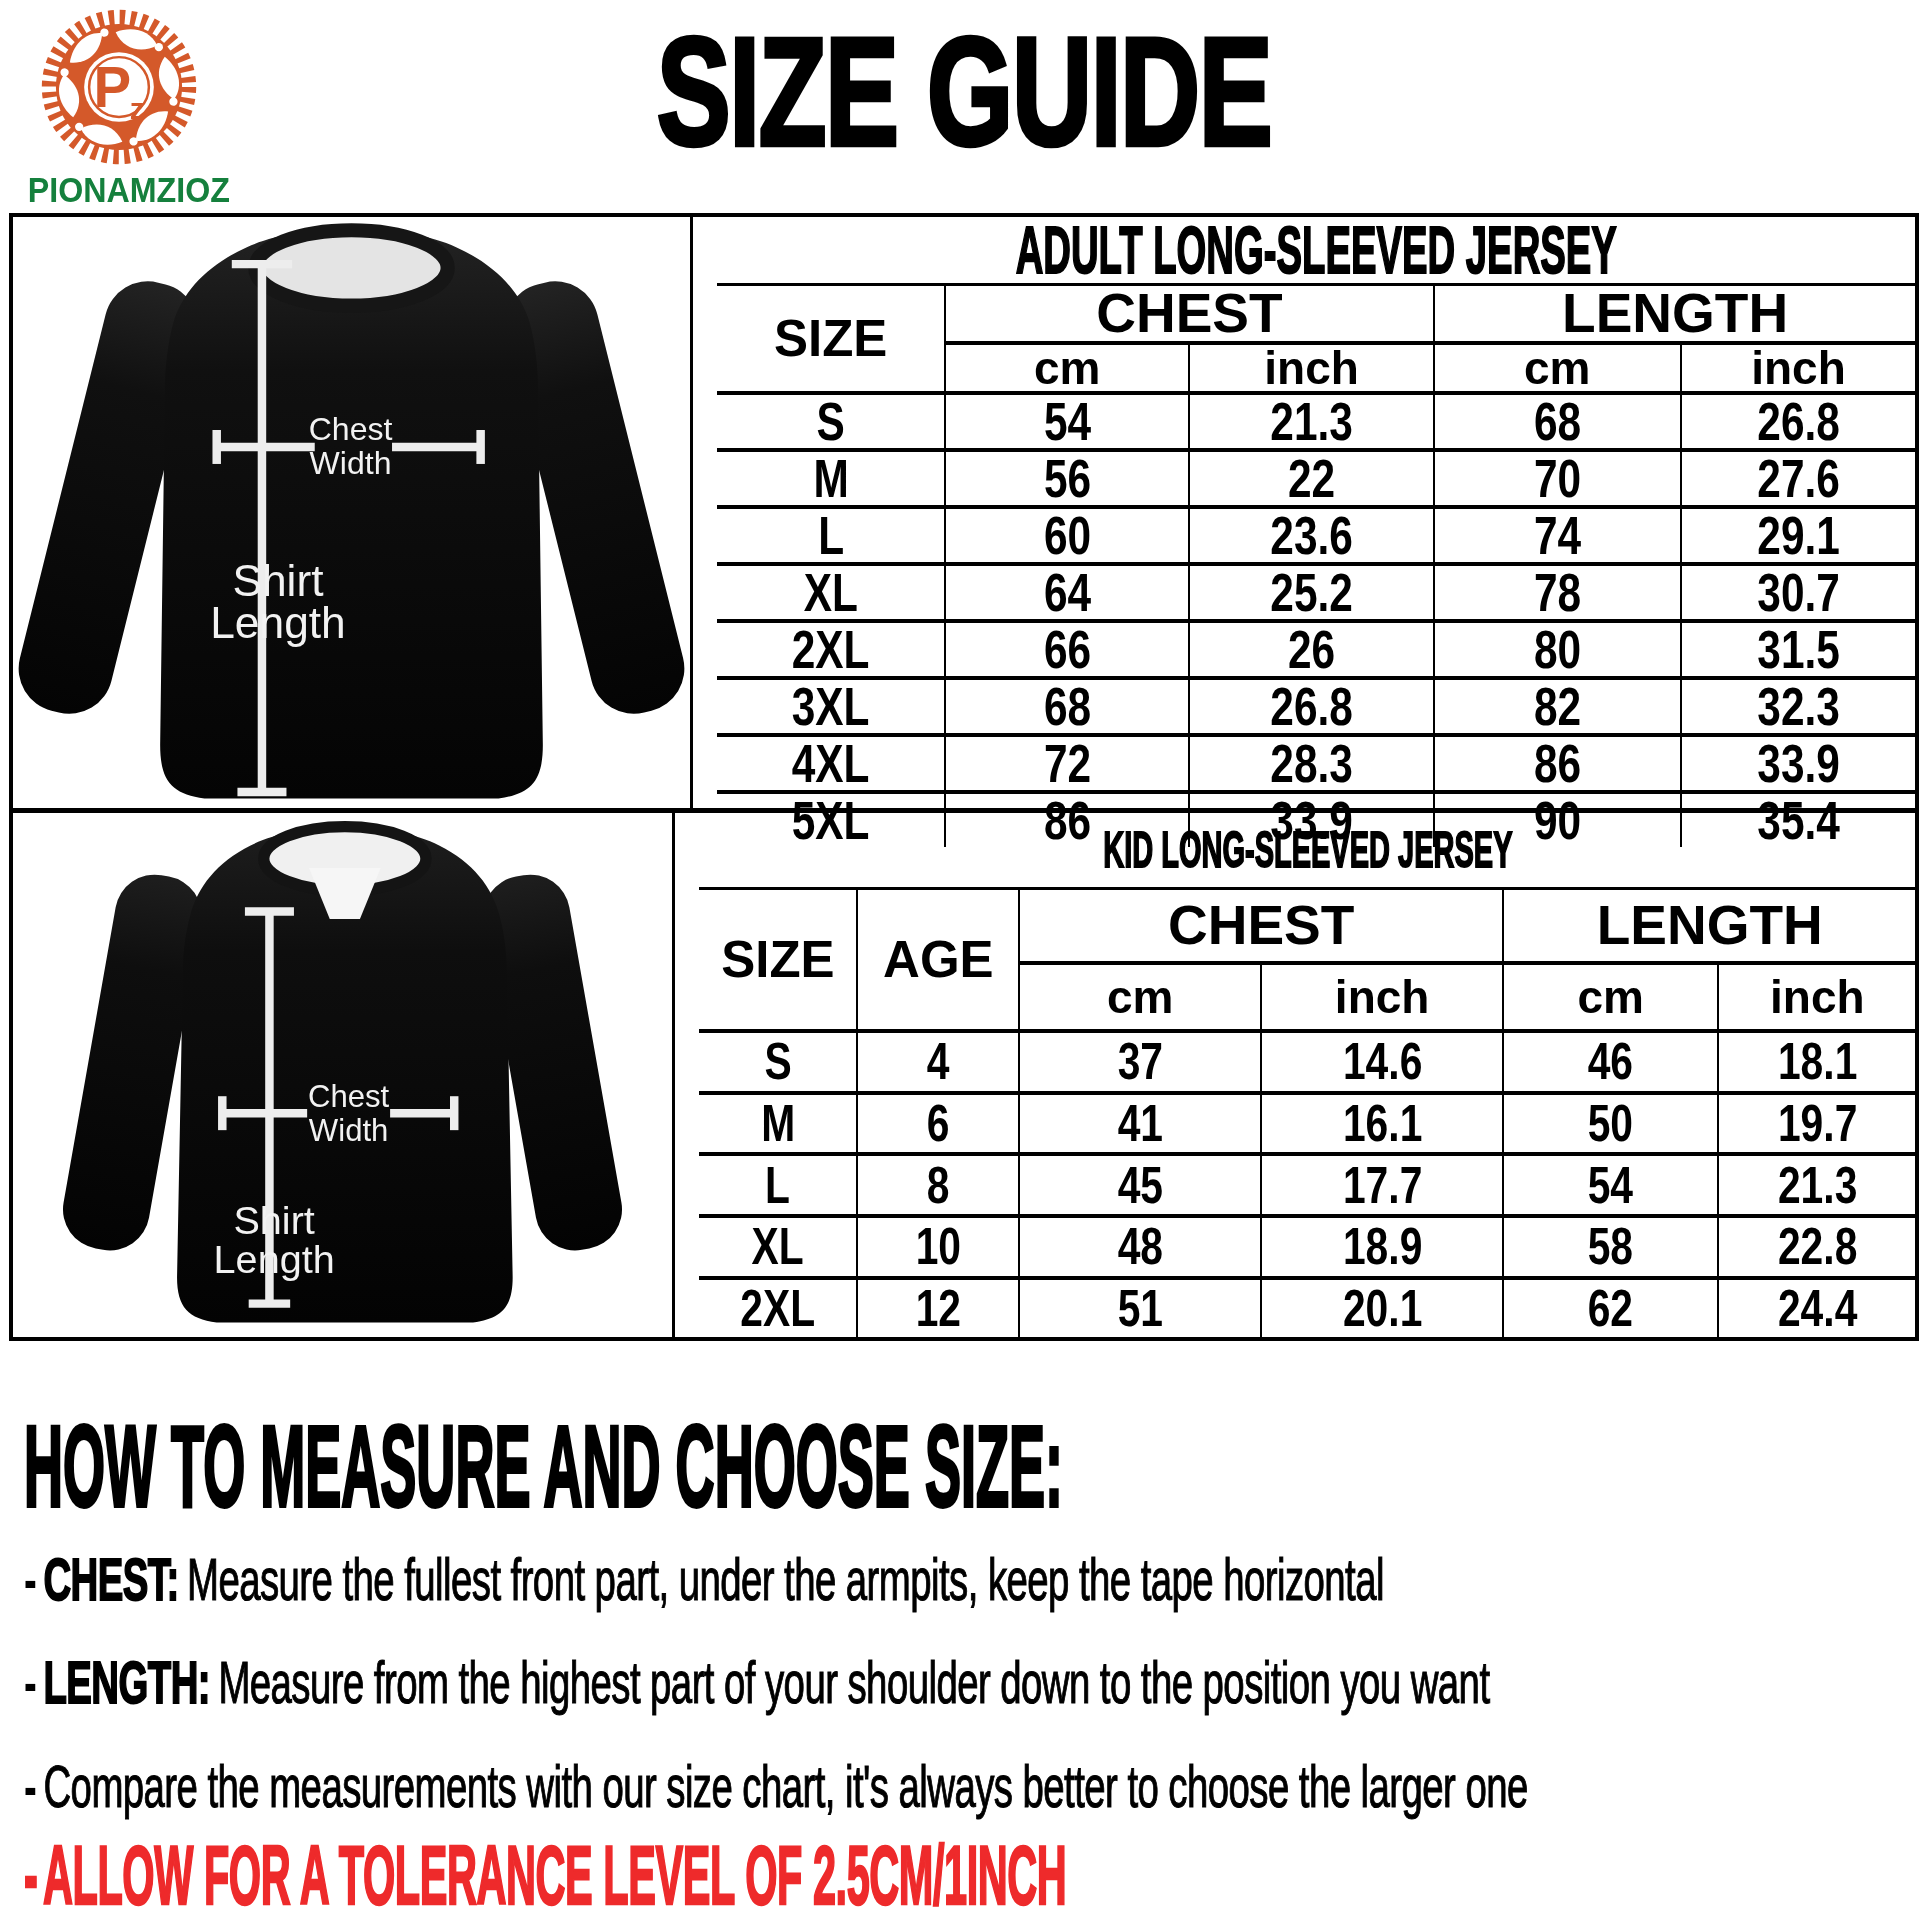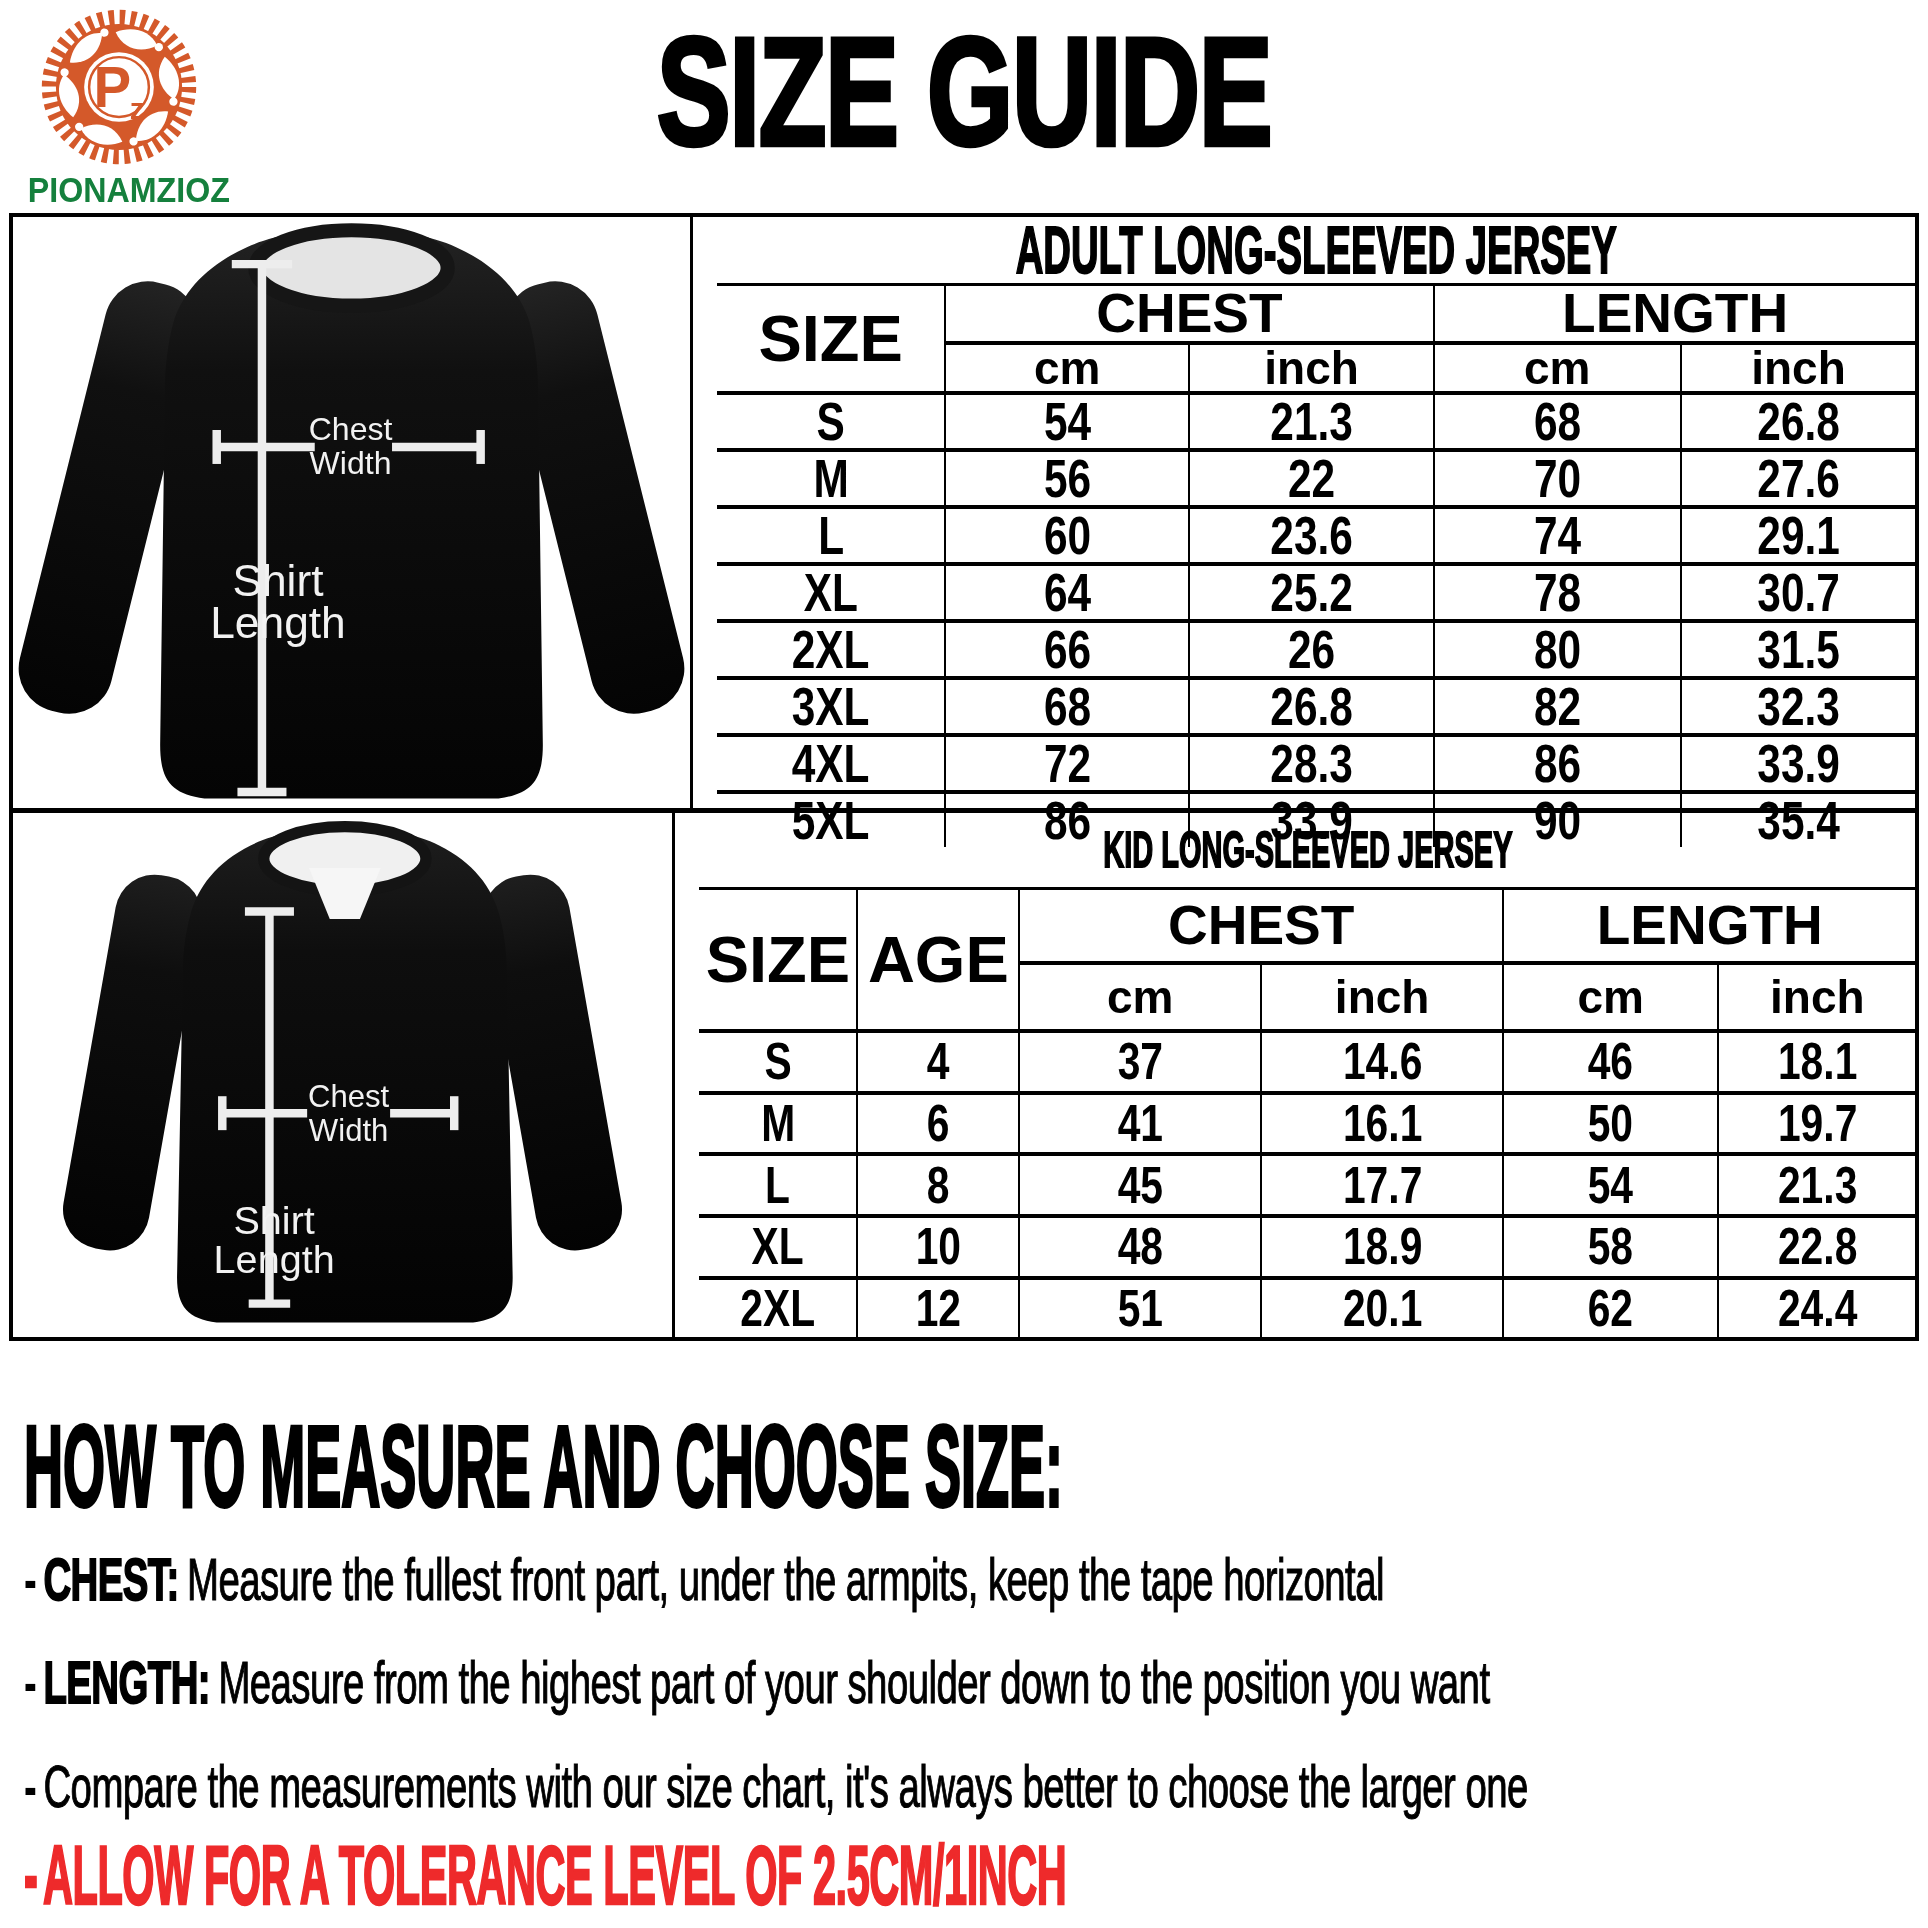--- a/index.html
+++ b/index.html
@@ -33,21 +33,21 @@
   .adult .tbl-title{height:73px;font-size:66px;}
   .kid   .tbl-title{height:77px;font-size:50px;}
   .tbl-title span{display:inline-block;white-space:nowrap;transform:scaleX(.58);
                   -webkit-text-stroke:1.9px #000;}
 
   table{width:100%;flex:1;border-collapse:collapse;border-style:hidden;table-layout:fixed;}
   th,td{border-left:2.8px solid #000;border-right:2.8px solid #000;
         border-top:4.7px solid #000;border-bottom:4.7px solid #000;
         text-align:center;vertical-align:middle;padding:0;line-height:1;}
   th{font-weight:bold;font-size:55px;}
-  th.size-h{font-size:65px;}
+  th.size-h{font-size:51px;}
   th.unit{font-size:46px;}
   td{font-weight:bold;font-size:53px;}
   .kid td{font-size:51px;}
   .cn{display:inline-block;transform:scaleX(.8);}
   .adult thead tr.group{height:53px;} .adult thead tr.units{height:49px;}
   .kid   thead tr.group{height:73px;} .kid   thead tr.units{height:68px;}
 
   
   .howto-heading{position:absolute;left:23.5px;top:1409px;margin:0;white-space:nowrap;
                  font-size:115px;font-weight:bold;line-height:1;

